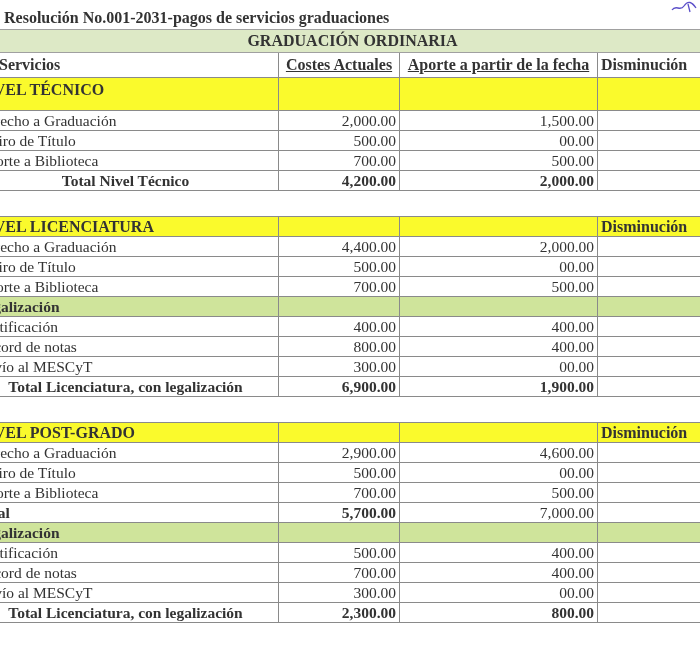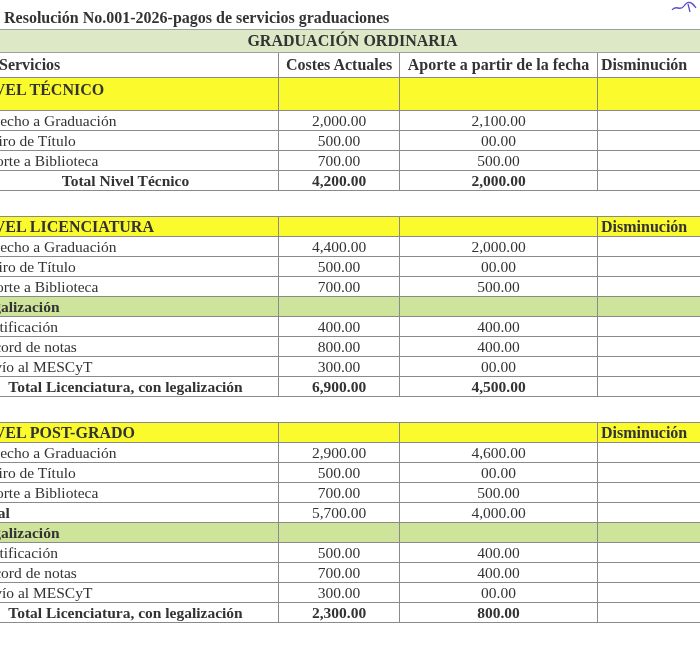--- a/index.html
+++ b/index.html
@@ -20,44 +20,44 @@
   col.c1 { width: 121px; }
   col.c2 { width: 198px; }
   col.c3 { width: 135px; }
   td {
     border: 1px solid #8a8a8a;
     padding: 0 3px; height: 19px; line-height: 19px;
     font-size: 15.5px; white-space: nowrap; overflow: hidden;
   }
   tr.banner td { background: #dde9c6; height: 22px; line-height: 22px; font-weight: bold; text-align: center; font-size: 16px; border-color:#a0a0a0;}
   tr.head td { background: #fff; height: 24px; line-height: 24px; font-weight: bold; font-size: 16px; }
-  tr.head td.center { text-align: center; }
+  tr.head td.center { text-align: center; text-decoration: underline; }
   tr.level td { background: #fafa2c; font-weight: bold; font-size: 16px; }
   tr.level.tall td { height: 32px; line-height: 24px; vertical-align: top; }
   tr.legal td { background: #cfe49b; font-weight: bold; }
   tr.item td.name { padding-left: 4px; }
-  td.num { text-align: center; }
+  td.num { text-align: right; }
   td.pct { text-align: right; padding-right: 0; }
   tr.total td { font-weight: bold; }
   tr.total td.label { text-align: center; }
   tr.total td.pct, tr.total.plain td { font-weight: normal; }
   tr.total.plain td.label { text-align: left; font-weight: bold; }
-  tr.total.plain td.num.c1 { font-weight: normal; margin-left: 29px; }
+  tr.total.plain td.num.c1 { font-weight: bold; margin-left: 29px; }
   tr.gap td { border-left: none; border-right: none; background: #fff; height: 16px; }
   tr.gap.big td { height: 25px; }
   td.pct-head { font-weight: bold; text-align: left; }
 </style>
 </head>
 <body>
 
 <svg class="scribble" viewBox="0 0 32 14">
   <path d="M4 10 C8 4, 12 12, 16 6 S24 2, 28 8 M20 4 L22 12" stroke="#5b4fc9" stroke-width="1.3" fill="none"></path>
 </svg>
 
-<div class="title">Resolución No.001-2026-pagos de servicios graduaciones</div>
+<div class="title">Resolución No.001-2031-pagos de servicios graduaciones</div>
 
 <div class="sheet">
 <table>
   <colgroup>
         <col class="c0">
         <col class="c1">
         <col class="c2">
         <col class="c3">
       </colgroup>
   <tbody id="tbody">
@@ -72,21 +72,21 @@
     </tr>
   <tr class="level tall">
           <td>NIVEL TÉCNICO</td>
           <td></td>
           <td></td>
           <td class="pct-head"></td>
         </tr>
         <tr class="item">
           <td class="name">Derecho a Graduación</td>
           <td class="num">2,000.00</td>
-          <td class="num">2,100.00</td>
+          <td class="num">1,500.00</td>
           <td class="pct">25</td>
         </tr>
         <tr class="item">
           <td class="name">Retiro de Título</td>
           <td class="num">500.00</td>
           <td class="num">00.00</td>
           <td class="pct">100</td>
         </tr>
         <tr class="item">
           <td class="name">Aporte a Biblioteca</td>
@@ -150,21 +150,21 @@
         </tr>
         <tr class="item">
           <td class="name">Envío al MESCyT</td>
           <td class="num">300.00</td>
           <td class="num">00.00</td>
           <td class="pct">100</td>
         </tr>
         <tr class="total">
           <td class="label">Total Licenciatura, con legalización</td>
           <td class="num">6,900.00</td>
-          <td class="num">4,500.00</td>
+          <td class="num">1,900.00</td>
           <td class="pct">36.5</td>
         </tr>
         <tr class="gap big">
           <td></td>
           <td></td>
           <td></td>
           <td></td>
         </tr>
         <tr class="level">
           <td>NIVEL POST-GRADO</td>
@@ -186,21 +186,21 @@
         </tr>
         <tr class="item">
           <td class="name">Aporte a Biblioteca</td>
           <td class="num">700.00</td>
           <td class="num">500.00</td>
           <td class="pct">29</td>
         </tr>
         <tr class="total plain">
           <td class="label">Total</td>
           <td class="num c1">5,700.00</td>
-          <td class="num">4,000.00</td>
+          <td class="num">7,000.00</td>
           <td class="pct">30</td>
         </tr>
         <tr class="legal">
           <td>Legalización</td>
           <td></td>
           <td></td>
           <td></td>
         </tr>
         <tr class="item">
           <td class="name">Certificación</td>

